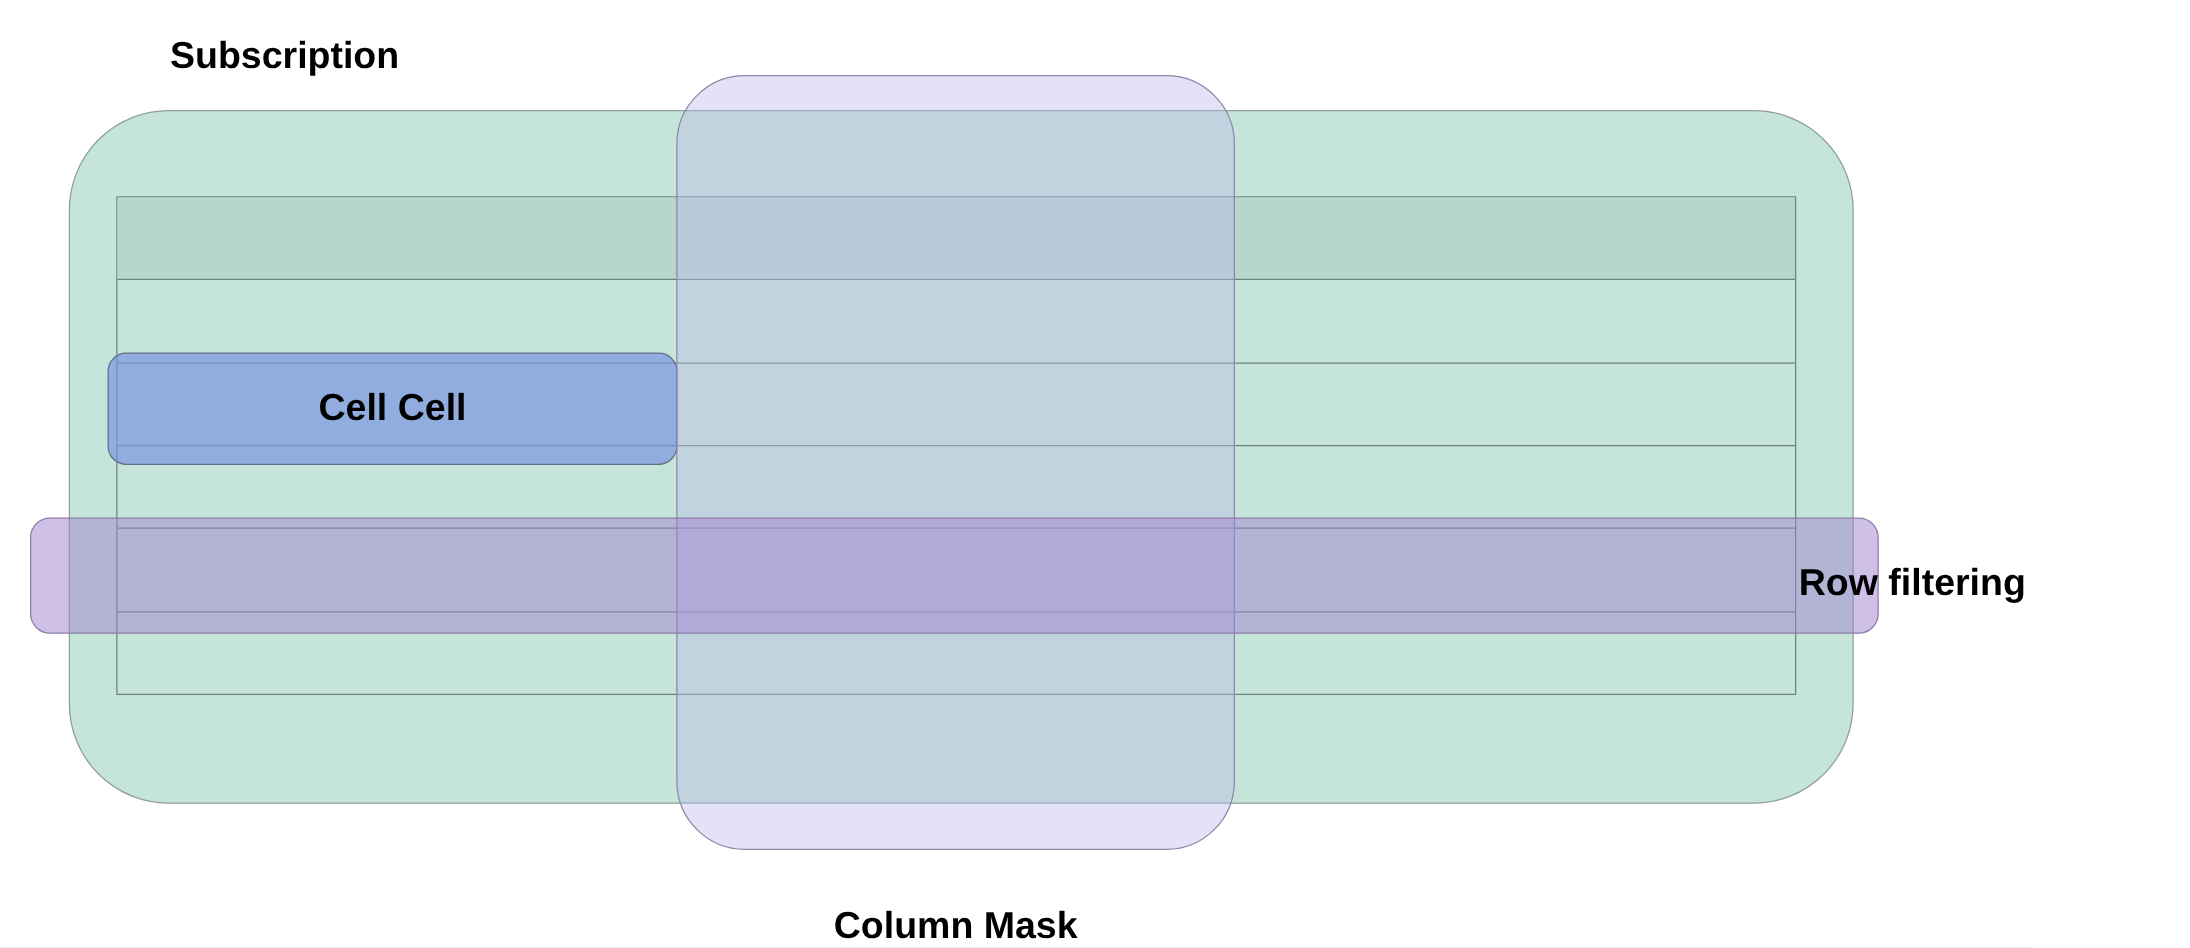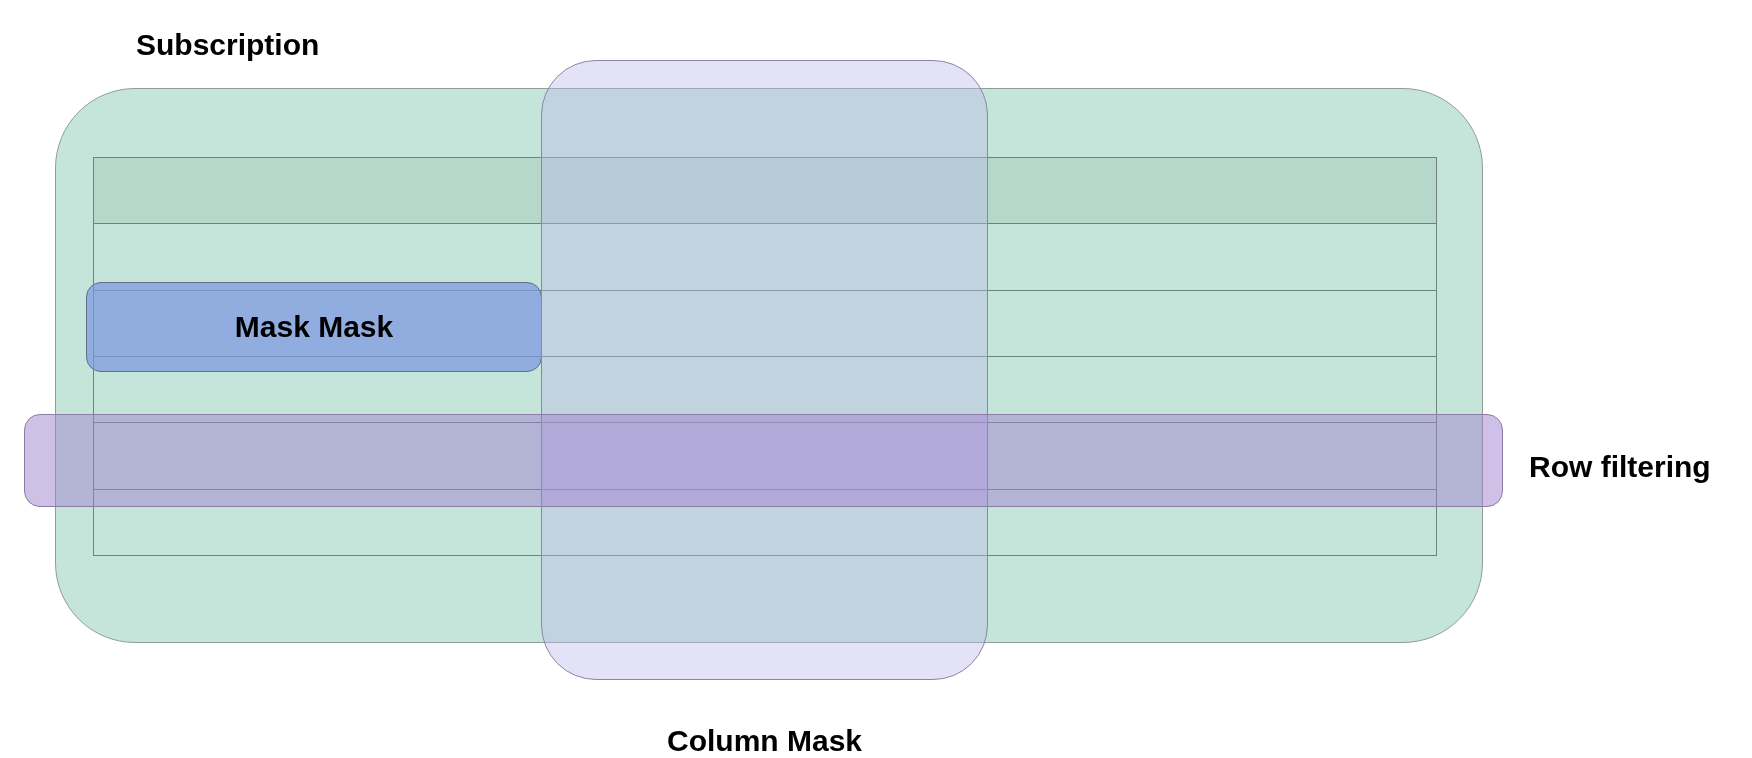--- a/index.html
+++ b/index.html
@@ -68,42 +68,42 @@
   .row-band {
     left: 24px; top: 414px;
     width: 1479px; height: 93px;
     background: var(--row-band-fill, rgba(160,130,208,0.5));
     border: 1px solid var(--row-band-stroke, #8d7da6);
     border-radius: 16px;
     z-index: 5;
   }
 
   .column-mask-label { left: 667px; top: 723px; z-index: 6; }
-  .row-filtering-label { left: 1529px; top: 449px; z-index: 6; }
+  .row-filtering-label { left: 1439px; top: 449px; z-index: 6; }
 </style>
 </head>
 <body>
 
 <div class="canvas">
 
   <div class="label subscription-label">Subscription</div>
 
   <div class="subscription-rect"></div>
 
   <div class="data-table" id="data-table">
       <div class="trow header"></div>
       <div class="trow"></div>
       <div class="trow"></div>
       <div class="trow"></div>
       <div class="trow"></div>
       <div class="trow"></div>
     </div>
 
   <div class="cell-mask">
-    <span class="label">Mask Mask</span>
+    <span class="label">Cell Cell</span>
   </div>
 
   <div class="column-mask"></div>
 
   <div class="row-band"></div>
 
   <div class="label column-mask-label">Column Mask</div>
 
   <div class="label row-filtering-label">Row filtering</div>
 

